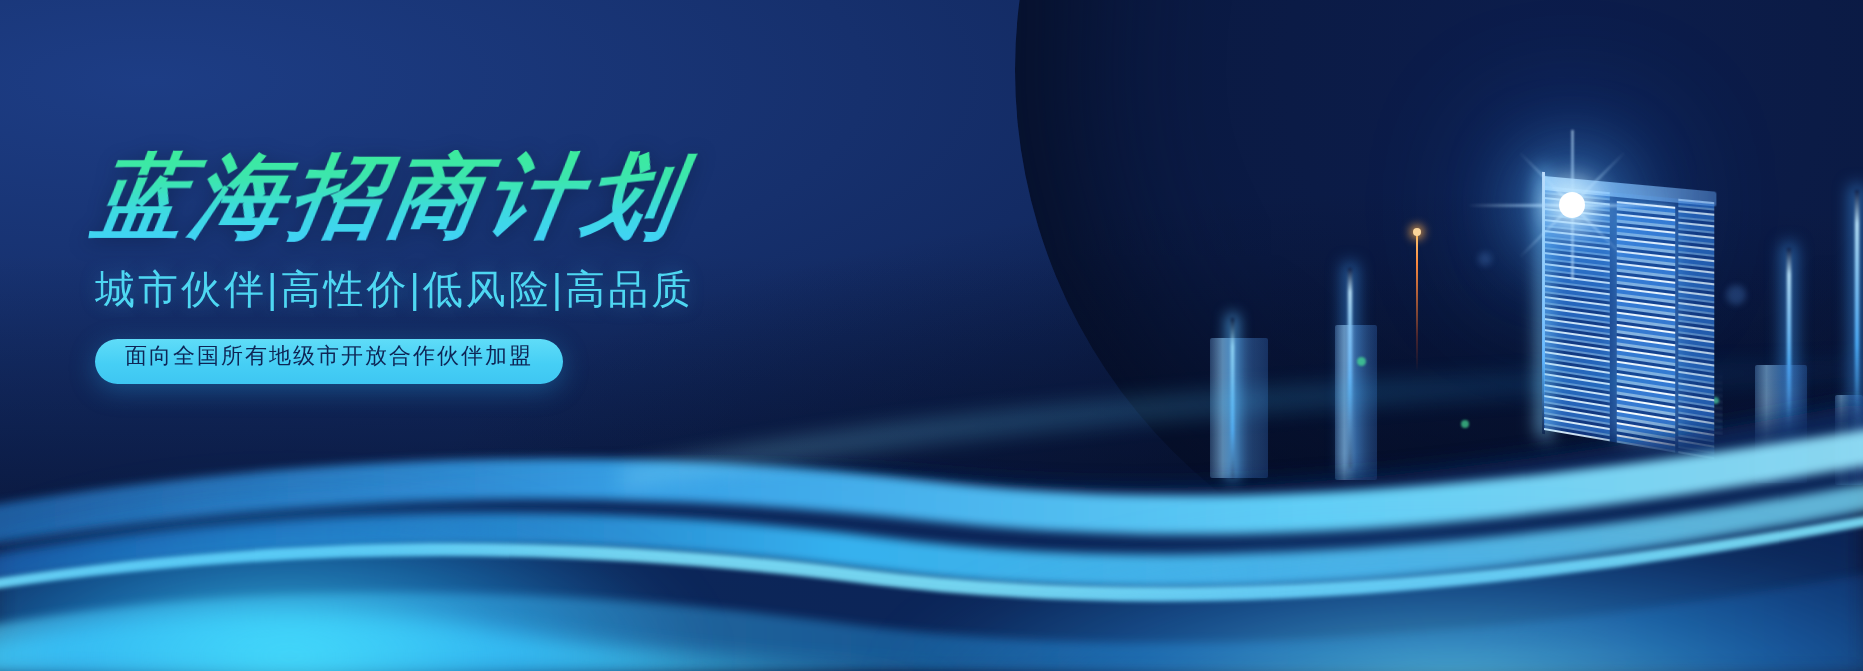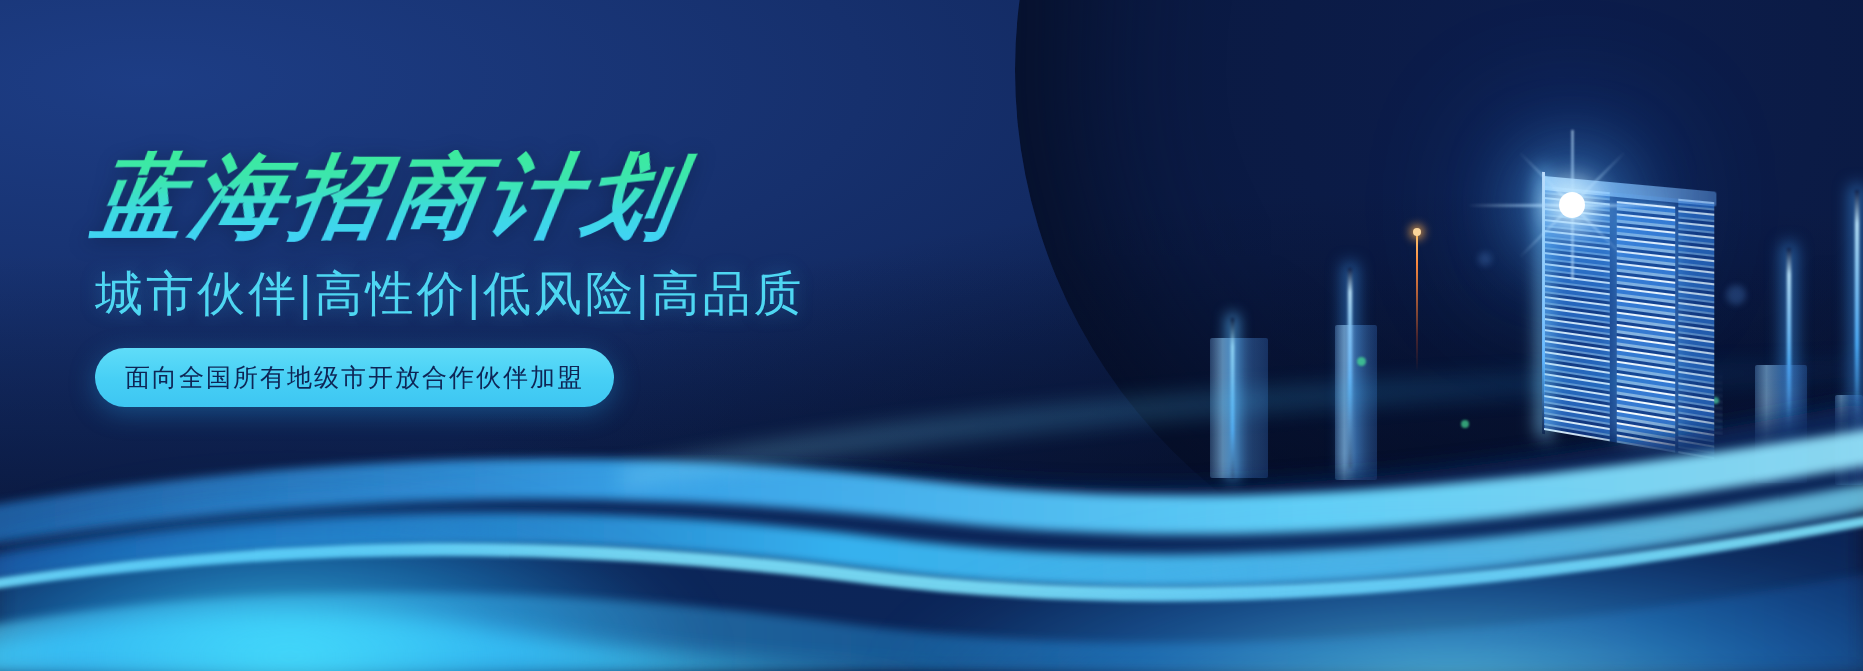--- a/index.html
+++ b/index.html
@@ -227,35 +227,35 @@
             background-clip:text;
     -webkit-text-fill-color:transparent;
     color:transparent;
     white-space:nowrap;
     text-shadow:0 0 0 rgba(0,0,0,0);
     filter: drop-shadow(0 3px 10px rgba(5,20,50,.45));
   }
 
   .subtitle{
     margin-top:20px;
-    font-size:48px;
+    font-size:40px;
     letter-spacing:3px;
     color:#4ed7f2;
     white-space:nowrap;
     text-shadow:0 0 18px rgba(60,180,240,.35);
   }
 
   .pill{
     display:inline-block;
     margin-top:22px;
-    padding:13px 30px 13px;
+    padding:2px 30px 13px;
     border-radius:999px;
     background:linear-gradient(180deg,#5fdcf8 0%,#46cff5 55%,#3ec6f2 100%);
     color:#0e2555;
-    font-size:25px;
+    font-size:22px;
     letter-spacing:2px;
     white-space:nowrap;
     box-shadow:0 6px 26px rgba(40,160,230,.35);
   }
 </style>
 </head>
 <body>
 
 <div class="banner">
 

